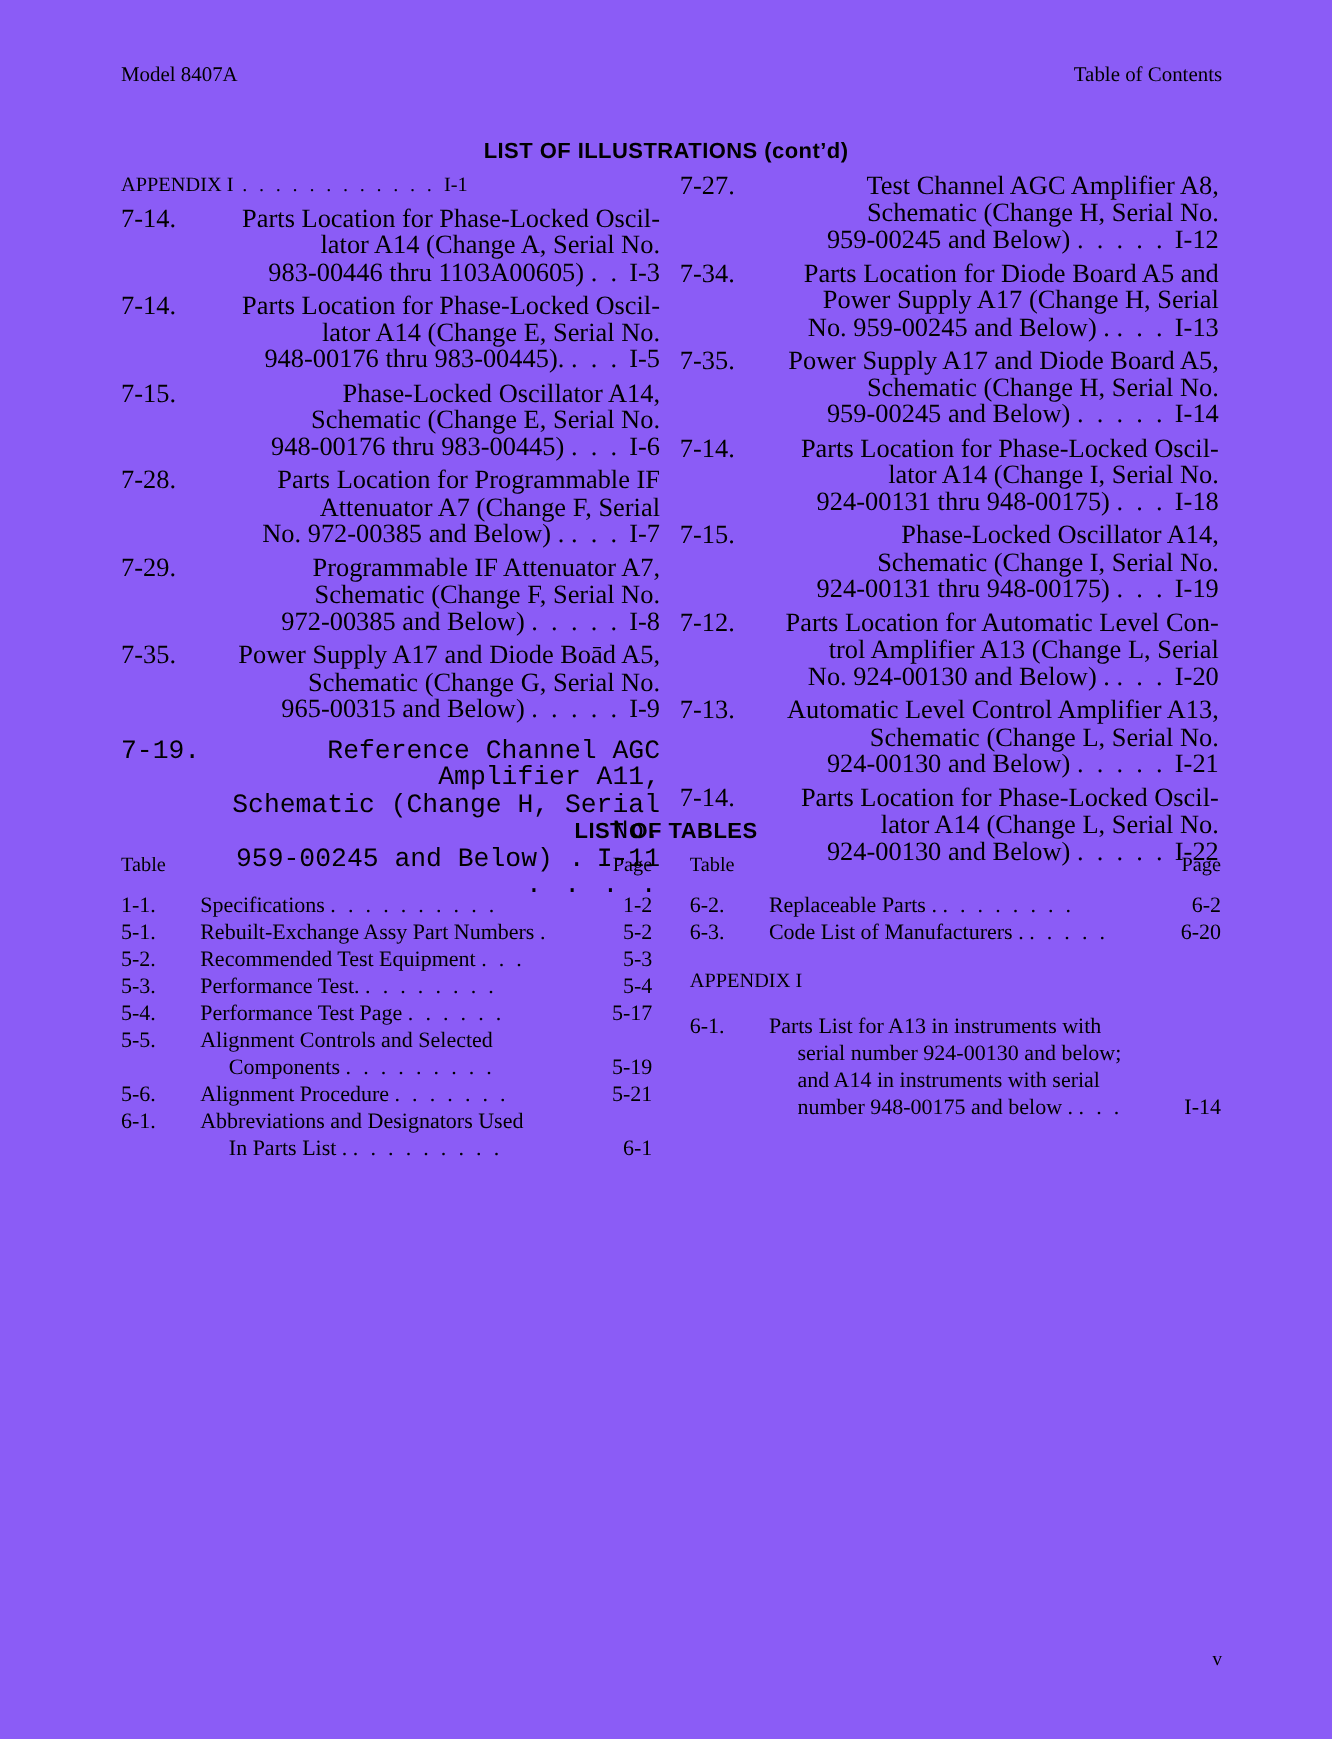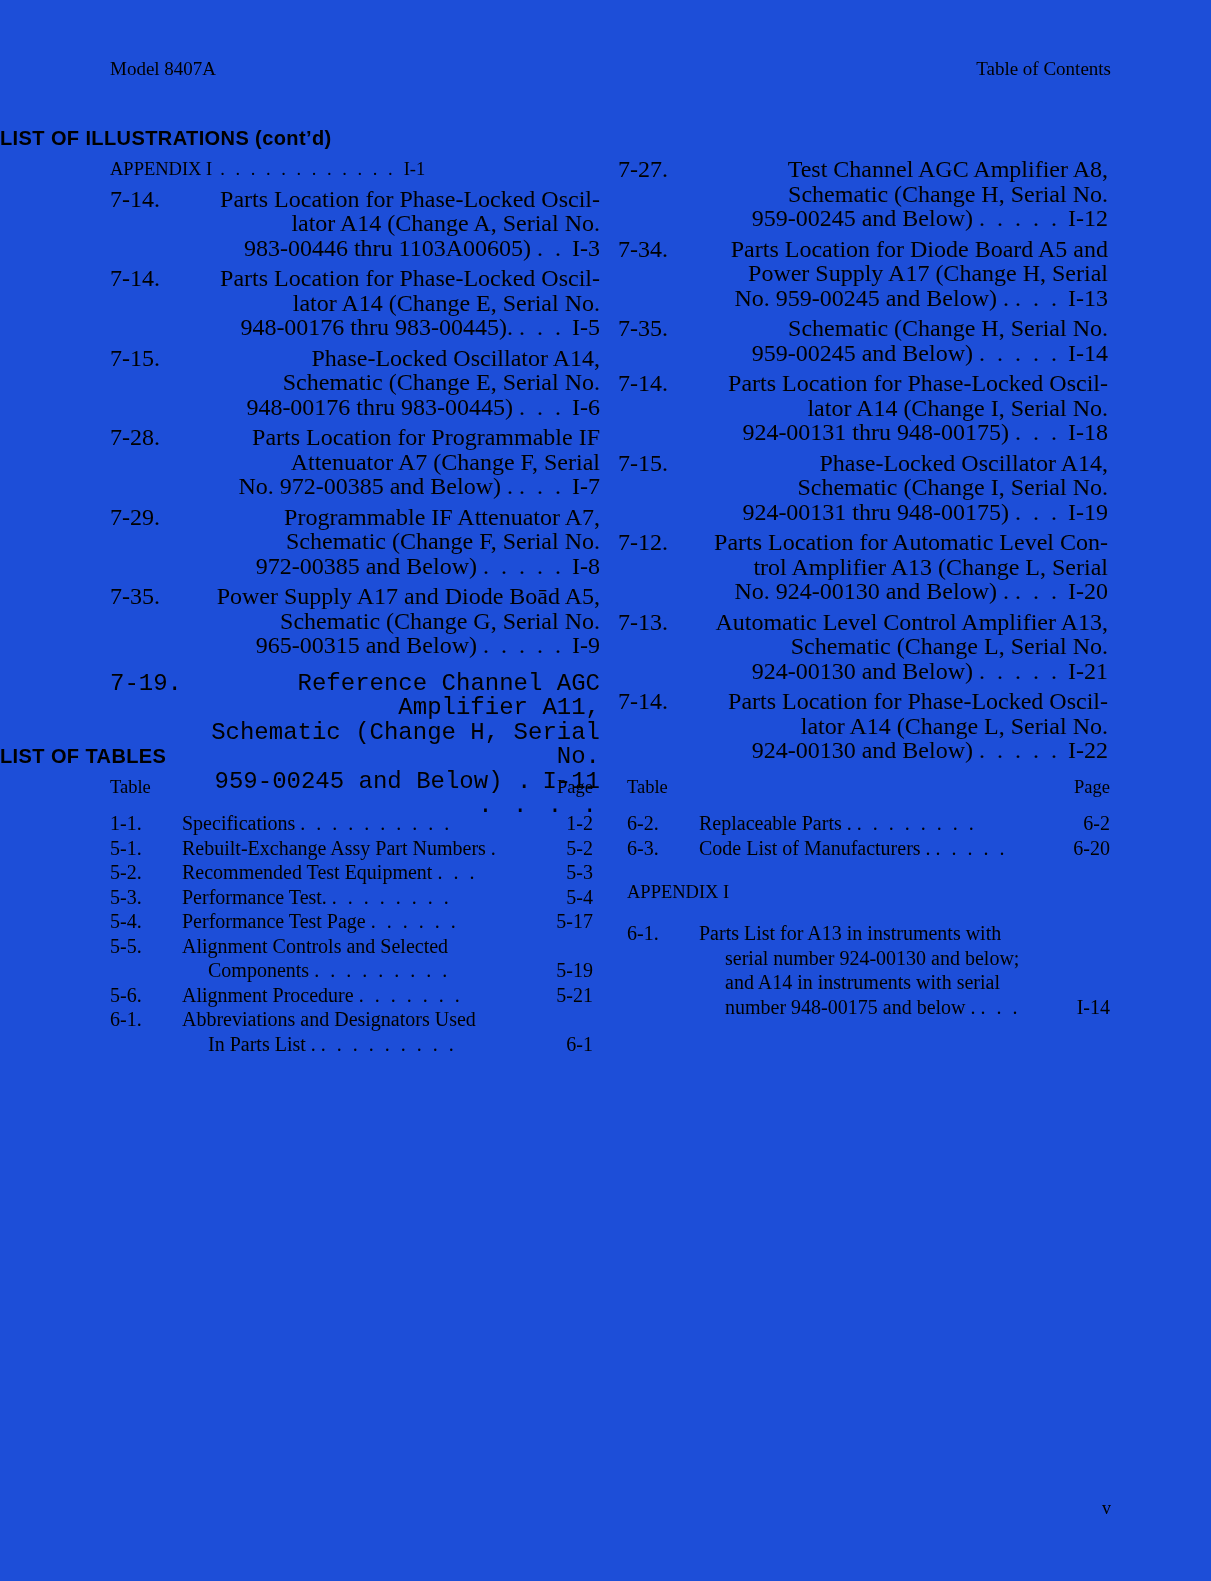--- a/index.html
+++ b/index.html
@@ -5,35 +5,36 @@
   html, body {
     margin: 0;
     padding: 0;
     background: #ffffff;
   }
   .page {
     position: relative;
     width: 1211px;
     height: 1581px;
     margin: 0 auto;
-    background: #1d4ed8;
+    background: #8b5cf6;
     font-family: "Liberation Serif", serif;
     color: #000000;
     box-sizing: border-box;
   }
   .header {
     position: absolute;
     top: 58px;
     left: 110px;
     right: 100px;
     display: flex;
     justify-content: space-between;
     font-size: 19px;
   }
   .section-title {
+    text-align: center;
     font-family: "Liberation Sans", sans-serif;
     font-weight: bold;
     font-size: 20px;
     letter-spacing: 0.4px;
   }
   #illus-title {
     position: absolute;
     top: 127px;
     left: 0;
     right: 0;
@@ -265,20 +266,21 @@
             <span class="pg">I-13</span>
             <span>No. 959-00245 and Below) .</span>
             <span class="lead">. . .</span>
           </span>
         </span>
       </div>
 
       <div class="entry">
         <span class="num">7-35.</span>
         <span class="body">
+          <span class="l1">Power Supply A17 and Diode Board A5,</span>
           <span class="l2">Schematic (Change H, Serial No.</span>
           <span class="l3">
             <span class="pg">I-14</span>
             <span>959-00245 and Below)</span>
             <span class="lead">. . . . .</span>
           </span>
         </span>
       </div>
 
       <div class="entry">

